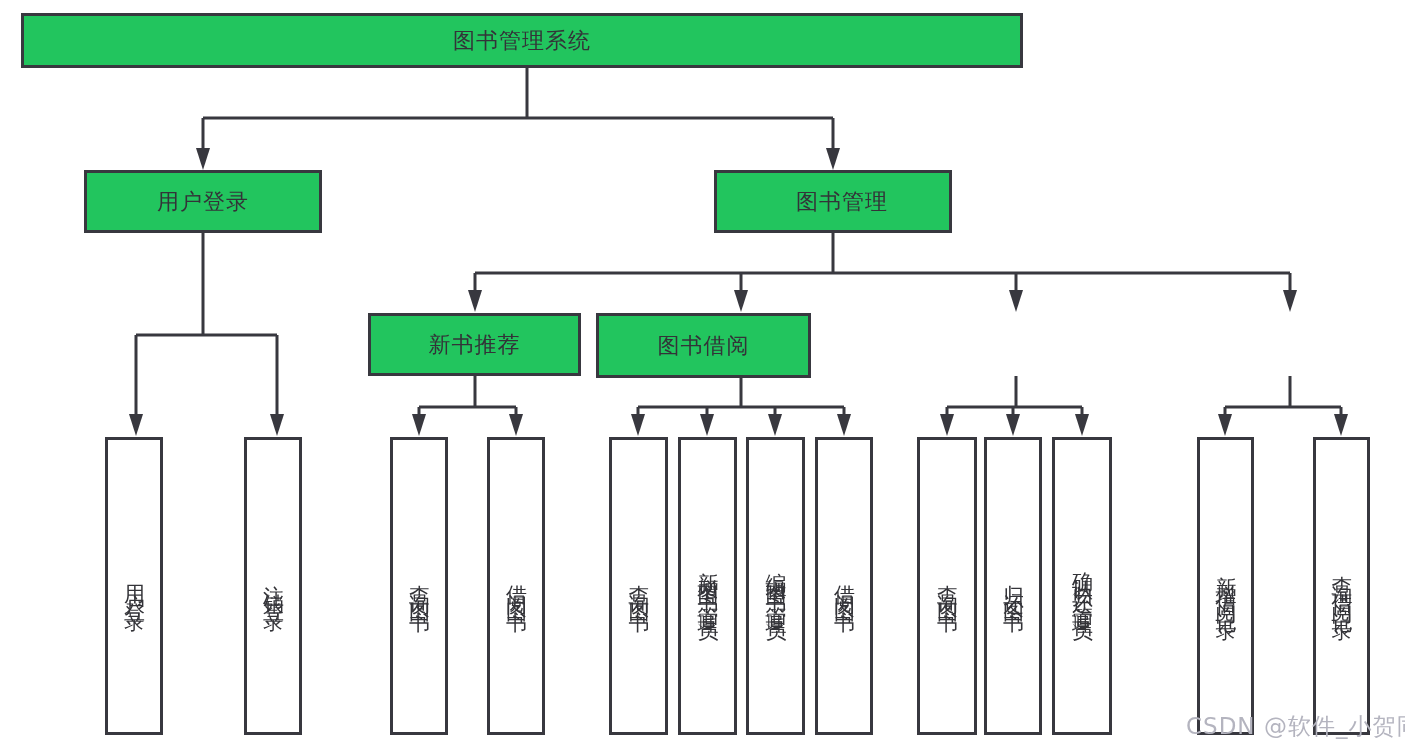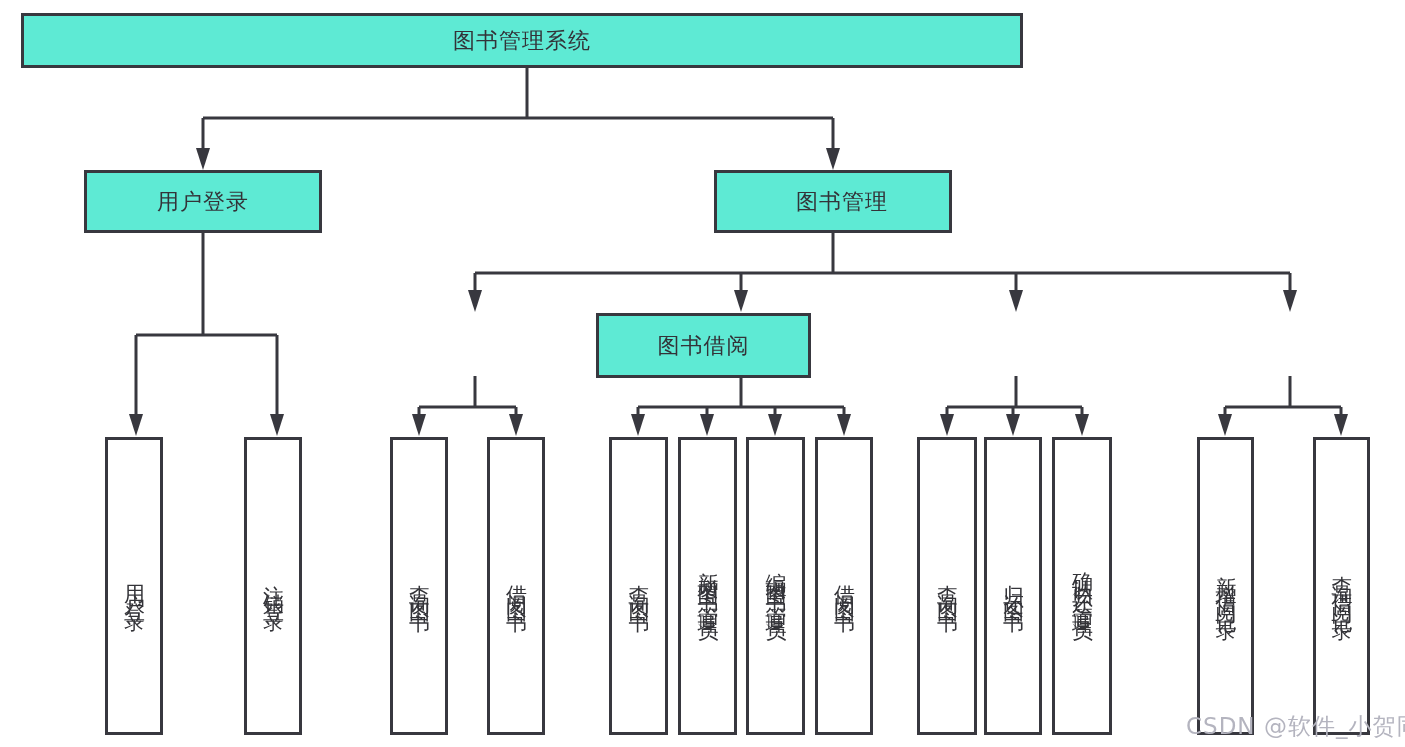--- a/index.html
+++ b/index.html
@@ -18,21 +18,21 @@
   .connectors {
     position: absolute;
     left: 0;
     top: 0;
     z-index: 1;
   }
   .node {
     position: absolute;
     box-sizing: border-box;
     border: 3px solid #38383f;
-    background: #5eead4;
+    background: #22c55e;
     display: flex;
     align-items: center;
     justify-content: center;
     color: #333338;
     font-size: 22px;
     letter-spacing: 1px;
     z-index: 2;
     white-space: nowrap;
   }
   .leaf {
@@ -104,20 +104,21 @@
       <polygon points="1218,414 1232,414 1225,436"></polygon>
       <polygon points="1334,414 1348,414 1341,436"></polygon>
     </g>
   </svg>
 
   <div class="node" style="left:21px; top:13px; width:1002px; height:55px;">图书管理系统</div>
 
   <div class="node" style="left:84px; top:170px; width:238px; height:63px;">用户登录</div>
   <div class="node" style="left:714px; top:170px; width:238px; height:63px;padding-left:18px;">图书管理</div>
 
+  <div class="node" style="left:368px; top:313px; width:213px; height:63px;">新书推荐</div>
   <div class="node" style="left:596px; top:313px; width:215px; height:65px;">图书借阅</div>
 
   <div class="leaf" style="left:105px; width:58px;">用户登录</div>
   <div class="leaf" style="left:244px; width:58px;">注销登录</div>
 
   <div class="leaf" style="left:390px; width:58px;">查询图书</div>
   <div class="leaf" style="left:487px; width:58px;">借阅图书</div>
 
   <div class="leaf" style="left:609px; width:59px;">查询图书</div>
   <div class="leaf" style="left:678px; width:59px; letter-spacing:7px;">新增图书（管理员）</div>

